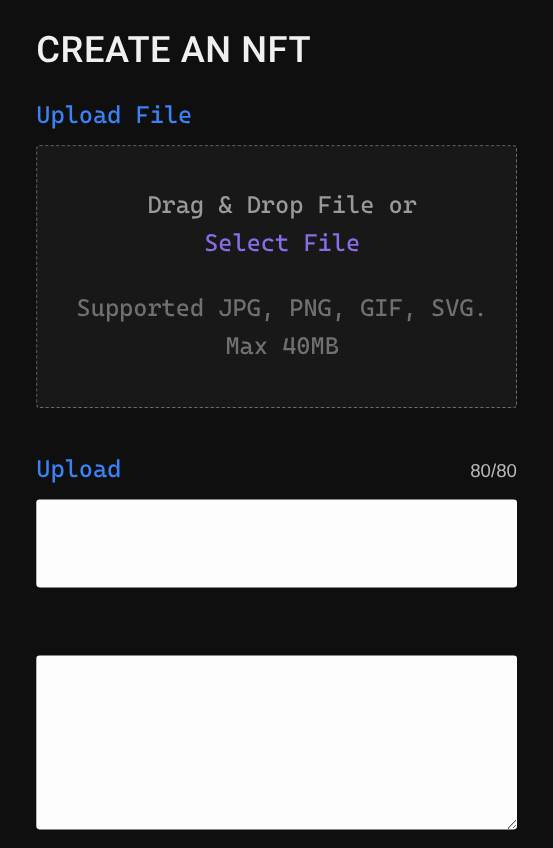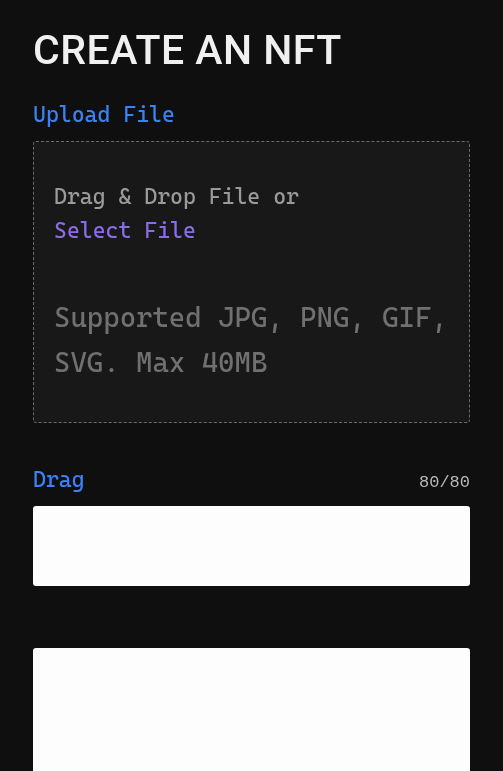--- a/index.html
+++ b/index.html
@@ -10,64 +10,64 @@
     body {
       background: #0f0f0f;
       color: #e8e8e8;
       font-family: ui-monospace, 'SF Mono', 'Cascadia Code', 'Roboto Mono', Consolas, monospace;
       width: 503px;
       height: 771px;
       padding: 26px 33px 0 33px;
       overflow: hidden;
     }
     .page-title {
-      font-size: 41px;
+      font-size: 33px;
       font-weight: 500;
       letter-spacing: 0.5px;
       font-family: -apple-system, BlinkMacSystemFont, 'Segoe UI', Roboto, Arial, sans-serif;
       margin-bottom: 28px;
       color: #f0f0f0;
     }
     .section-label-row {
       display: flex;
       justify-content: space-between;
       align-items: baseline;
       margin-bottom: 14px;
     }
     .section-label {
       font-size: 22px;
       font-weight: 400;
       color: #3b82f6;
     }
     .counter {
       font-size: 17px;
       color: #b8b8b8;
-      font-family: Liberation Mono, monospace;
+      font-family: Liberation Sans, sans-serif;
     }
     .dropzone {
       border: 1px dashed #6a6a6a;
       background: rgba(255,255,255,0.04);
       border-radius: 3px;
       padding: 38px 10px 36px 20px;
-      text-align: left;
+      text-align: center;
       margin-bottom: 44px;
     }
     .dropzone-main {
       font-size: 22px;
       color: #9a9a9a;
       line-height: 1.55;
     }
     .select-link {
       color: #8a6ce8;
       cursor: pointer;
     }
     .dropzone-sub {
-      font-size: 28px;
+      font-size: 22px;
       color: #707070;
-      margin-top: 48px;
+      margin-top: 24px;
       line-height: 1.6;
     }
     .text-input {
       width: 100%;
       background: #fdfdfd;
       border: none;
       border-radius: 3px;
       height: 80px;
       padding: 12px;
       font-size: 16px;
@@ -101,21 +101,21 @@
 
 <div class="dropzone">
   <div class="dropzone-main">
     <span>Drag &amp; Drop File or</span><br>
     <span class="select-link">Select File</span>
   </div>
   <div class="dropzone-sub">Supported JPG, PNG, GIF, SVG. Max 40MB</div>
 </div>
 
 <div class="section-label-row">
-  <div class="section-label">Drag</div>
+  <div class="section-label">Upload</div>
   <div class="counter">80/80</div>
 </div>
 <input type="text" class="text-input" value="" style="">
 
 <div class="section-label-row">
 </div>
 <textarea class="textarea-input" value="" style=""></textarea>
 
 
 

